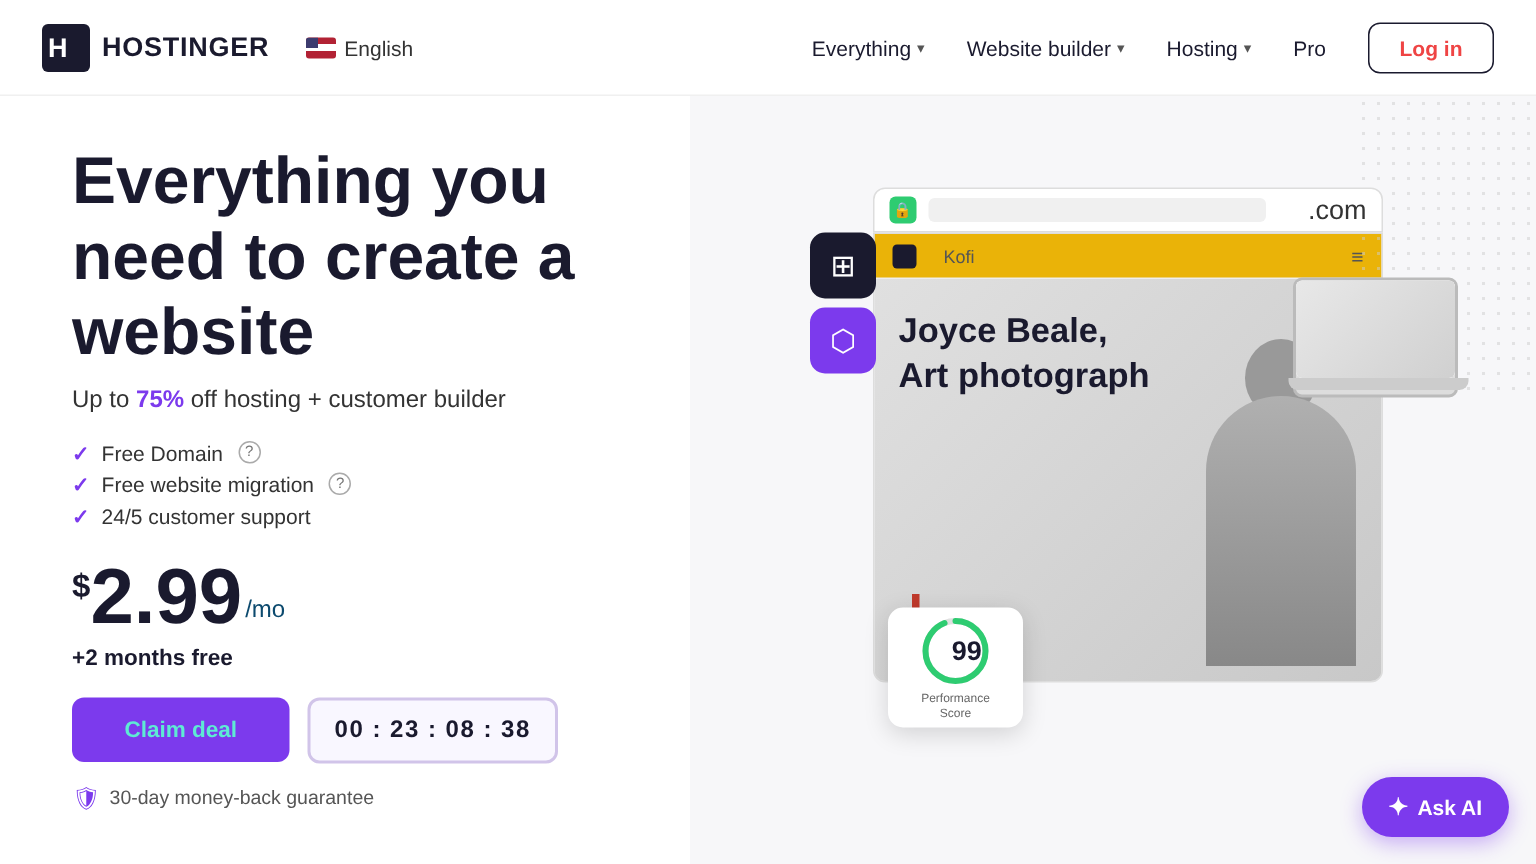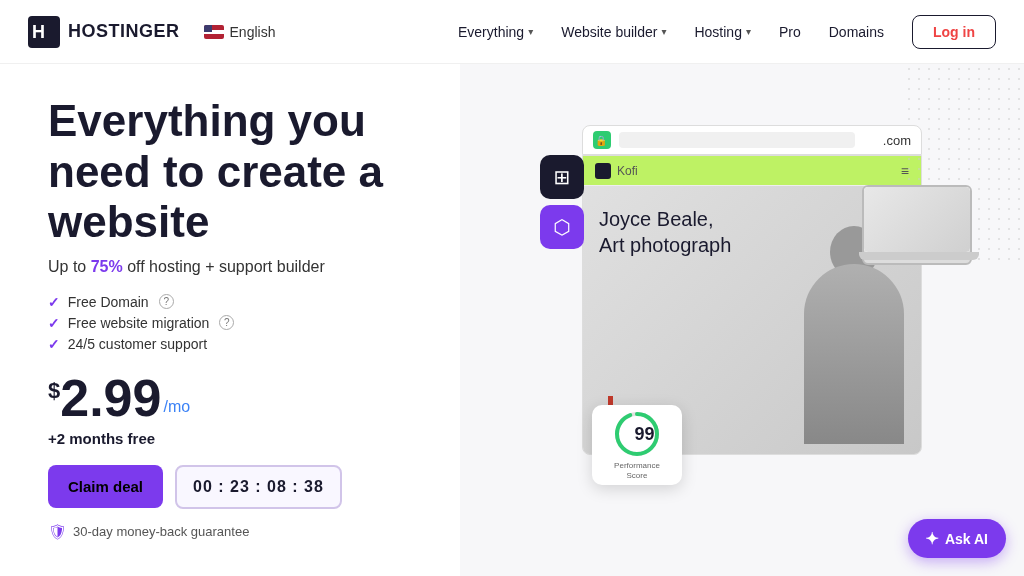--- a/index.html
+++ b/index.html
@@ -169,42 +169,42 @@
       margin-top: 6px;
     }
     .price-main {
       font-size: 52px;
       font-weight: 800;
       color: #1a1a2e;
       line-height: 1;
     }
     .price-mo {
       font-size: 16px;
-      color: #3b82f6;
+      color: #0c4a6e;
       margin-bottom: 8px;
       margin-left: 2px;
     }
     .price-note {
       font-size: 15px;
       color: #1a1a2e;
       font-weight: 600;
       margin-bottom: 18px;
     }
     .cta-row {
       display: flex;
       align-items: center;
       gap: 12px;
       margin-bottom: 14px;
     }
     .claim-btn {
       background: #7c3aed;
-      color: #000000;
+      color: #5eead4;
       border: none;
       border-radius: 8px;
-      padding: 13px 20px;
+      padding: 13px 35px;
       font-size: 15px;
       font-weight: 700;
       cursor: pointer;
     }
     .timer {
       border: 2px solid #d1c4e9;
       border-radius: 8px;
       padding: 11px 16px;
       font-size: 16px;
       font-weight: 700;
@@ -268,21 +268,21 @@
       justify-content: center;
     }
     .domain-lock span { color: #fff; font-size: 10px; }
     .domain-text {
       flex: 1;
       height: 16px;
       background: #f0f0f0;
       border-radius: 4px;
     }
     .domain-label {
-      font-size: 13px;
+      font-size: 18px;
       color: #333;
       margin-left: 20px;
     }
 
     
     .sidebar-icons {
       position: absolute;
       left: 18px;
       top: 30px;
       display: flex;
@@ -314,26 +314,26 @@
       border-radius: 0 0 8px 8px;
       overflow: hidden;
     }
     .website-card-inner {
       position: relative;
       width: 100%;
       height: 100%;
     }
     
     .wc-header {
-      background: #bef264;
+      background: #eab308;
       height: 30px;
       display: flex;
       align-items: center;
       padding: 0 12px;
-      gap: 6px;
+      gap: 18px;
       border-bottom: 1px solid #eee;
       font-size: 12px;
       color: #555;
     }
     .wc-logo {
       width: 16px; height: 16px;
       background: #1a1a2e;
       border-radius: 3px;
     }
     .hamburger { font-size: 14px; margin-left: auto; }
@@ -344,22 +344,22 @@
       background: linear-gradient(135deg, #e0e0e0 0%, #c8c8c8 100%);
       position: relative;
       display: flex;
       align-items: flex-start;
       justify-content: flex-end;
     }
     .photo-overlay-text {
       position: absolute;
       top: 20px;
       left: 16px;
-      font-size: 20px;
-      font-weight: 400;
+      font-size: 23px;
+      font-weight: 700;
       color: #1a1a2e;
       line-height: 1.3;
     }
 
     
     .perf-card {
       position: absolute;
       bottom: 30px;
       left: 70px;
       width: 90px;
@@ -487,33 +487,30 @@
       <span>Website builder</span>
       <span class="chevron">▾</span>
     </div>
     <div class="nav-link">
       <span>Hosting</span>
       <span class="chevron">▾</span>
     </div>
     <div class="nav-link">
       <span>Pro</span>
     </div>
-    <div class="nav-link">
-      <span>Domains</span>
-    </div>
   </div>
   <button class="nav-login">Log in</button>
 </nav>
 
 <div class="main">
 
   <div class="left">
     <h1 class="hero-title">Everything you need to create a website</h1>
     <p class="hero-subtitle">
-      <span>Up to </span><span class="highlight">75%</span><span> off hosting + support builder</span>
+      <span>Up to </span><span class="highlight">75%</span><span> off hosting + customer builder</span>
     </p>
 
     <ul class="features">
       <li>
         <span class="check-icon">✓</span>
         <span>Free Domain</span>
         <span class="help-icon">?</span>
       </li>
       <li>
         <span class="check-icon">✓</span>

